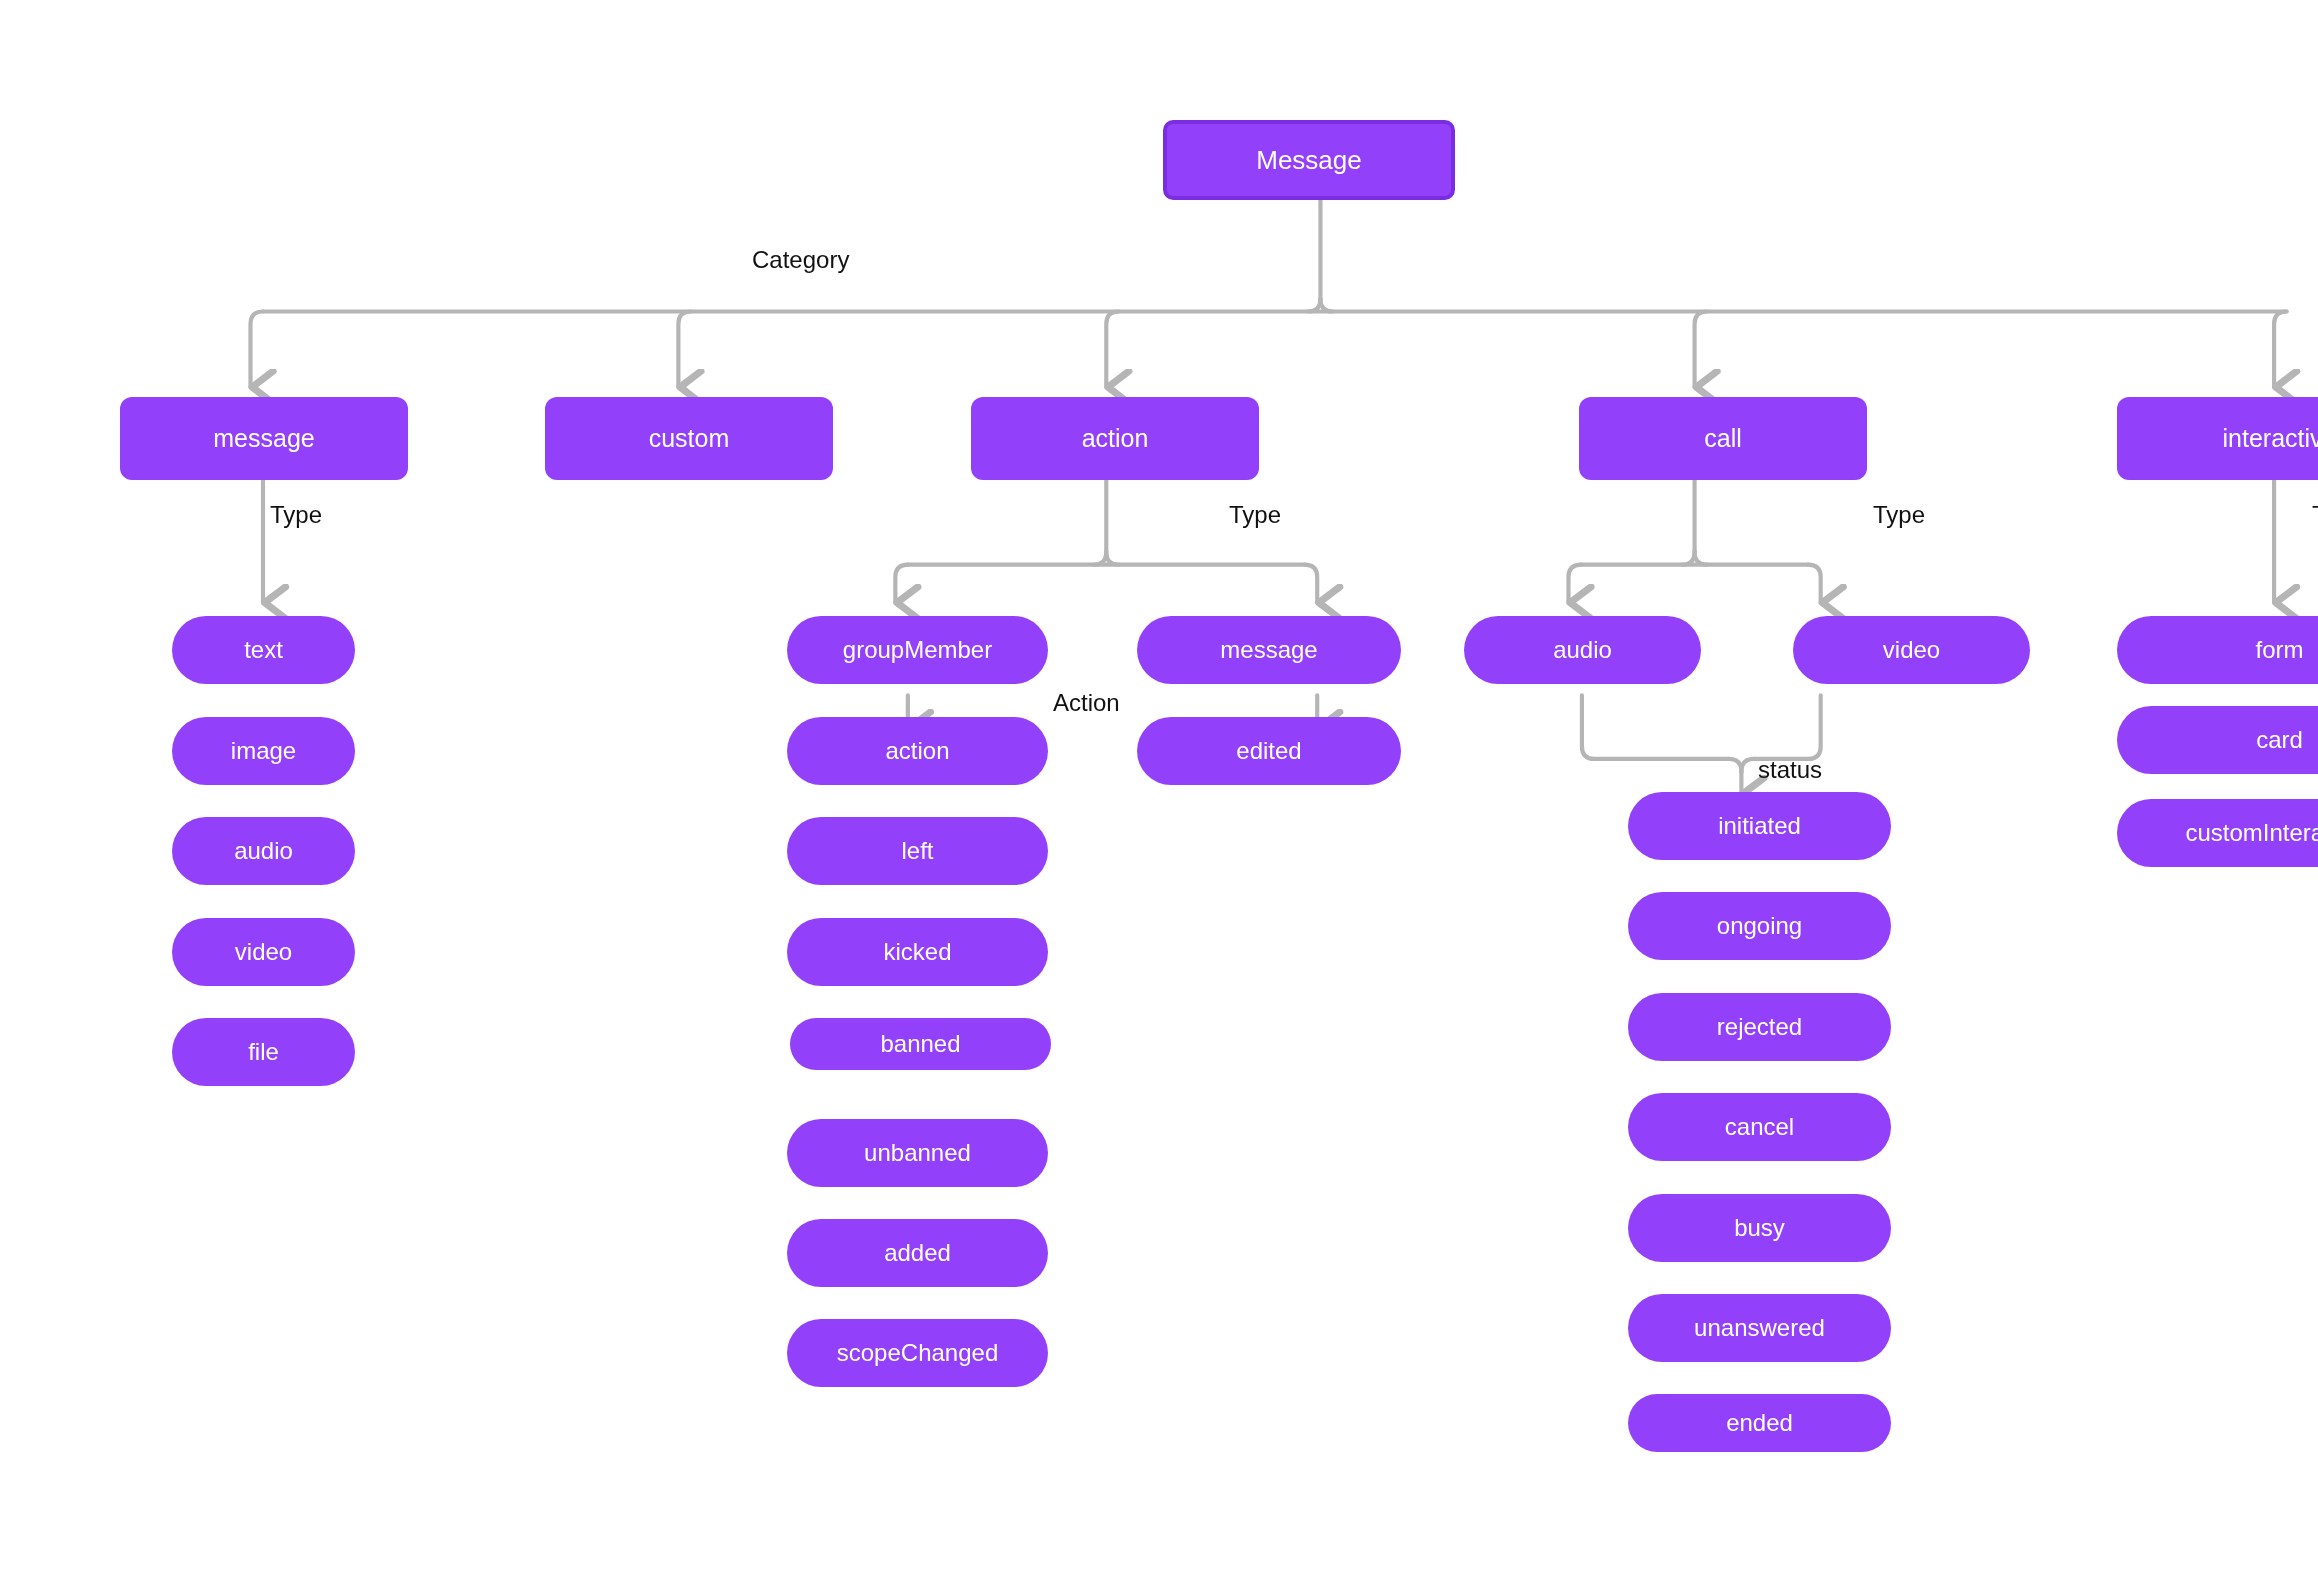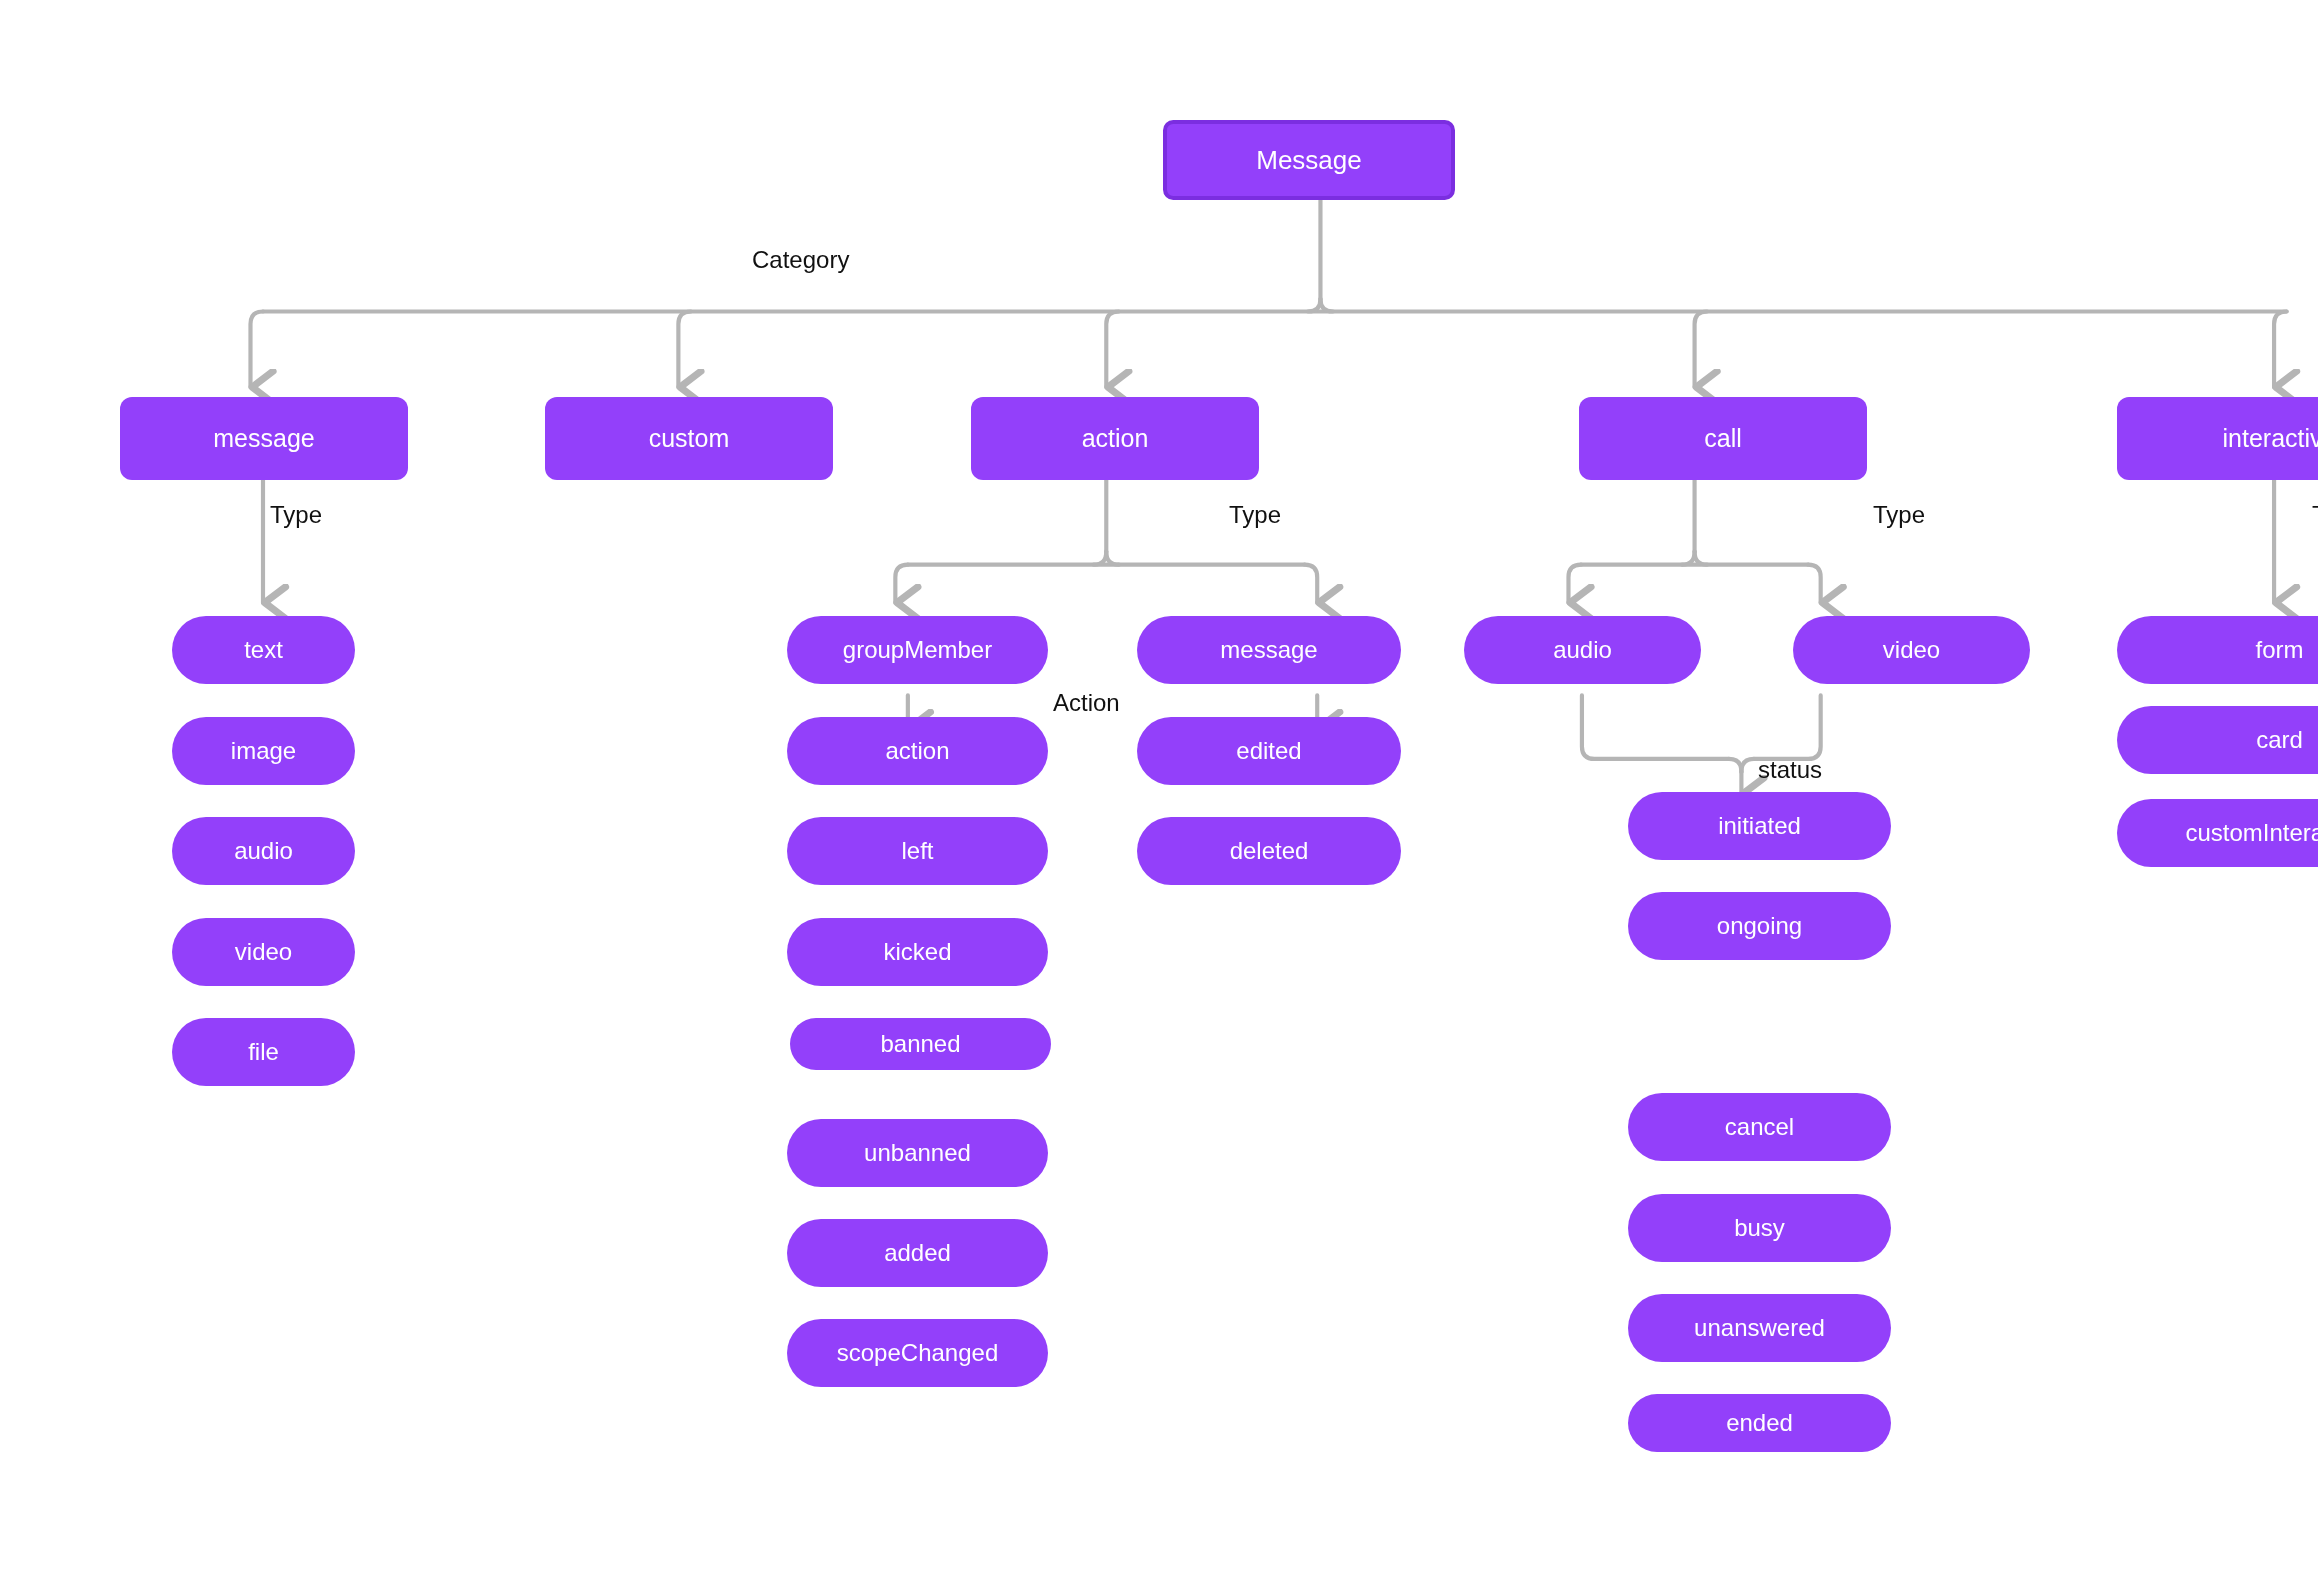--- a/index.html
+++ b/index.html
@@ -166,37 +166,37 @@
   <div class="node leaf" style="left:787px;top:1219px;width:261px;height:68px;">
     <span>added</span>
   </div>
   <div class="node leaf" style="left:787px;top:1319px;width:261px;height:68px;">
     <span>scopeChanged</span>
   </div>
 
   <div class="node leaf" style="left:1137px;top:717px;width:264px;height:68px;">
     <span>edited</span>
   </div>
-  <div class="node leaf" style="left:1137px;top:817px;width:264px;height:68px;">
-    <span>deleted</span>
-  </div>
 
   <div class="node leaf" style="left:1464px;top:616px;width:237px;height:68px;">
     <span>audio</span>
   </div>
   <div class="node leaf" style="left:1793px;top:616px;width:237px;height:68px;">
     <span>video</span>
   </div>
 
   <div class="node leaf" style="left:1628px;top:892px;width:263px;height:68px;">
     <span>ongoing</span>
   </div>
   <div class="node leaf" style="left:1628px;top:792px;width:263px;height:68px;">
     <span>initiated</span>
   </div>
+  <div class="node leaf" style="left:1628px;top:993px;width:263px;height:68px;">
+    <span>rejected</span>
+  </div>
   <div class="node leaf" style="left:1628px;top:1093px;width:263px;height:68px;">
     <span>cancel</span>
   </div>
   <div class="node leaf" style="left:1628px;top:1194px;width:263px;height:68px;">
     <span>busy</span>
   </div>
   <div class="node leaf" style="left:1628px;top:1294px;width:263px;height:68px;">
     <span>unanswered</span>
   </div>
   <div class="node leaf" style="left:1628px;top:1394px;width:263px;height:58px;">

